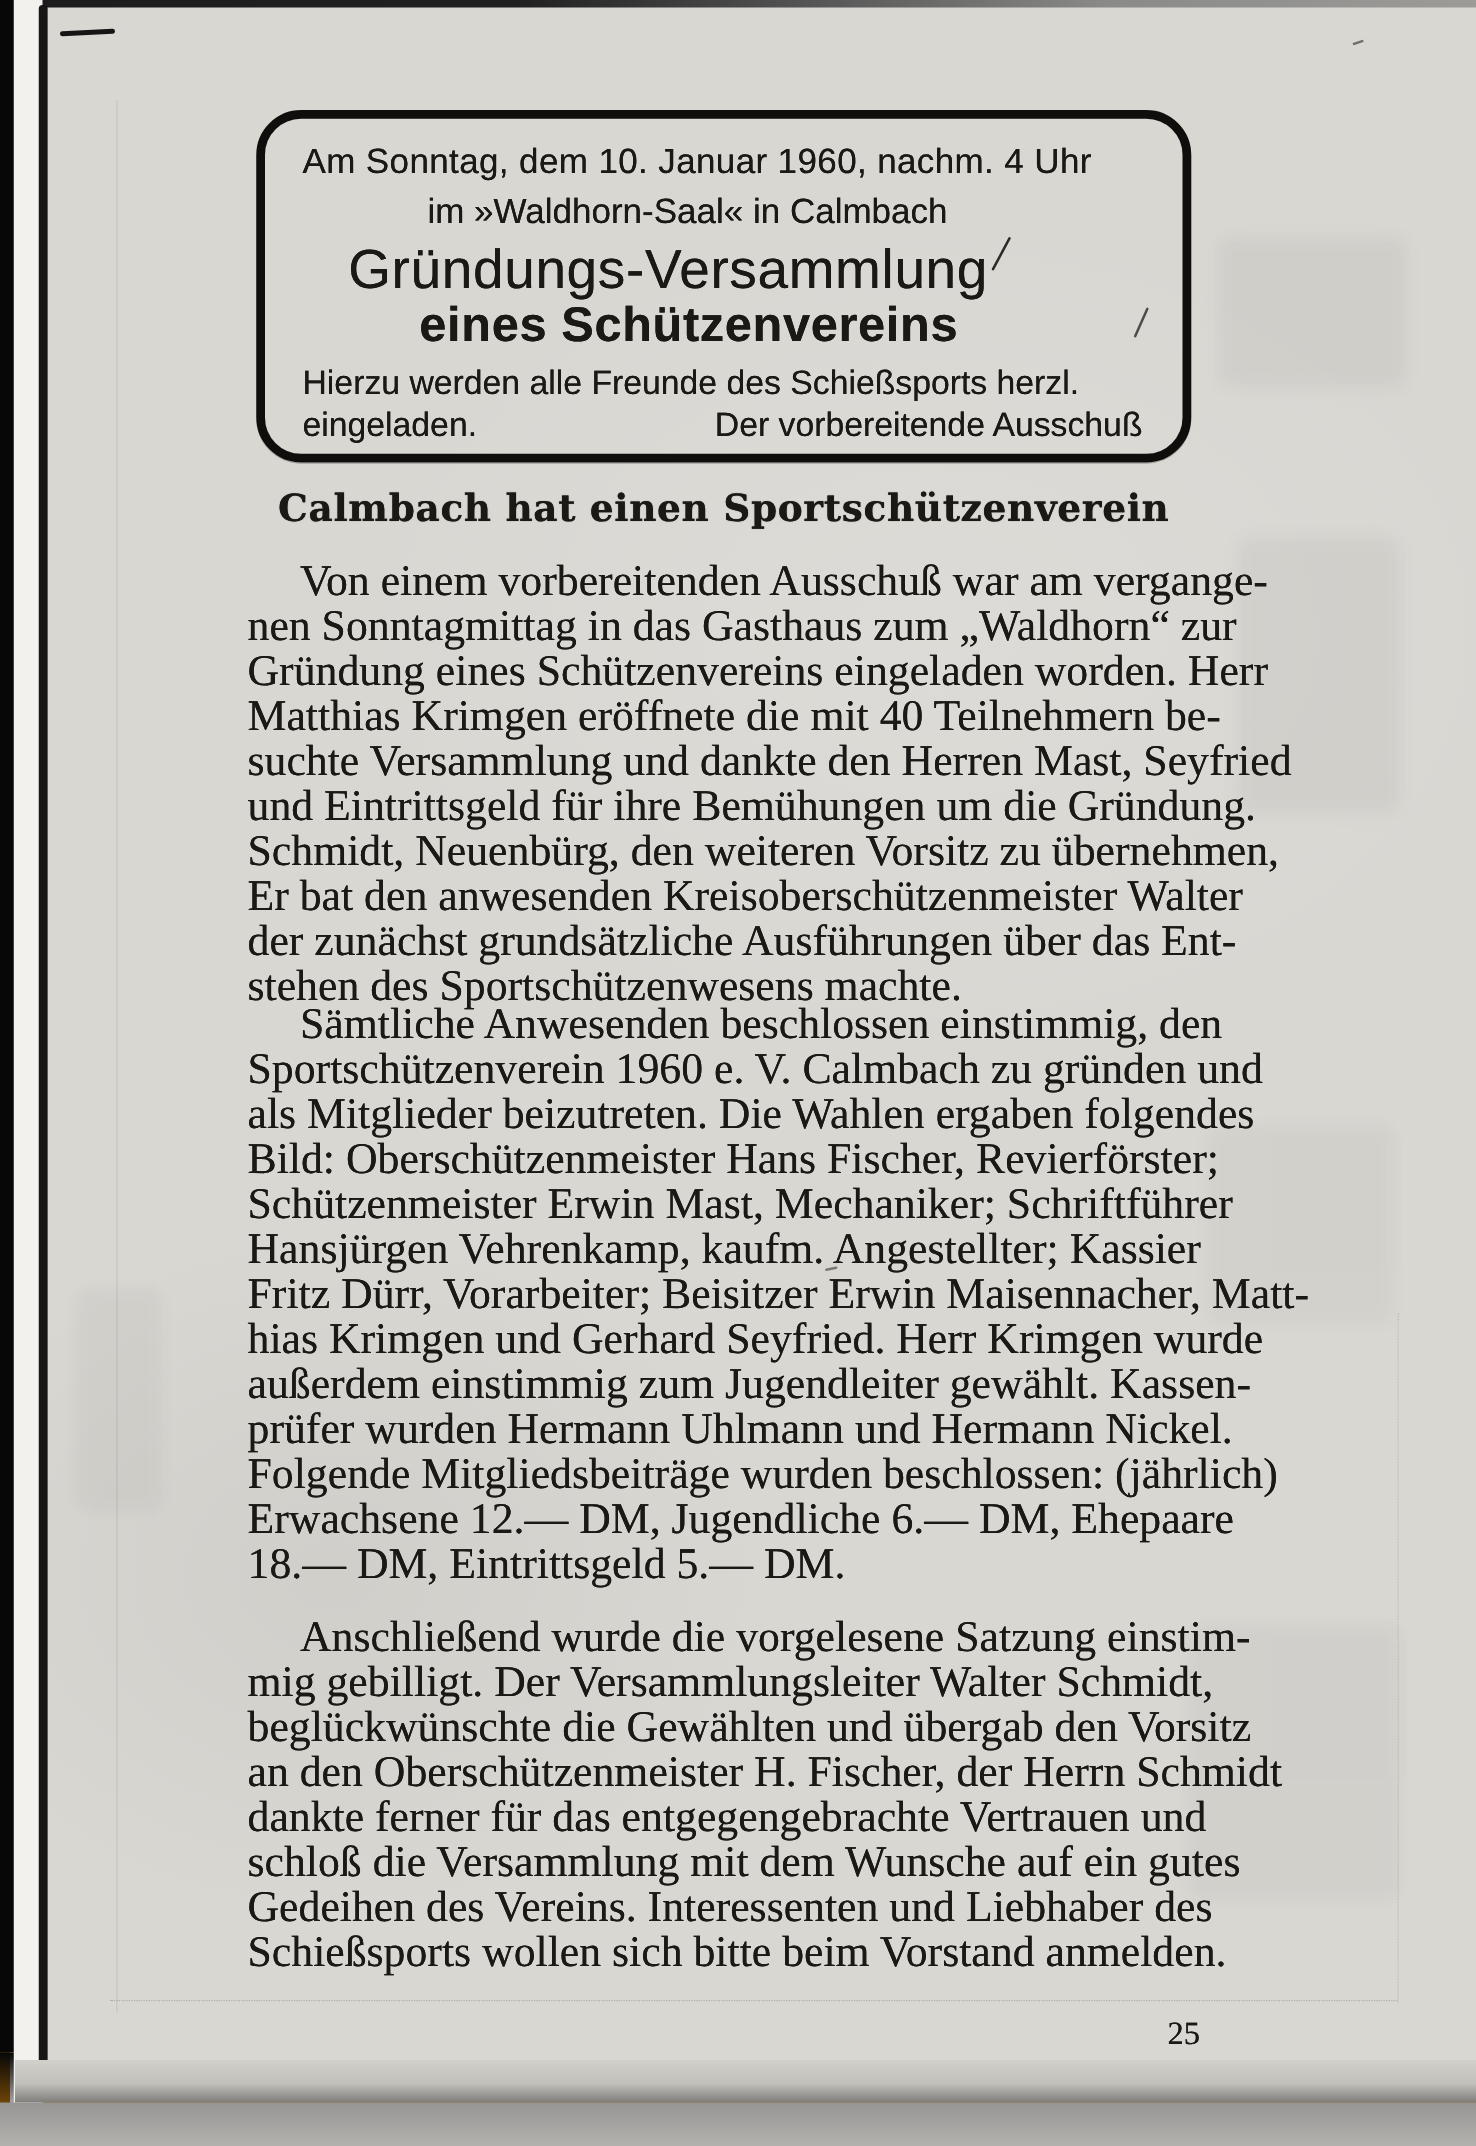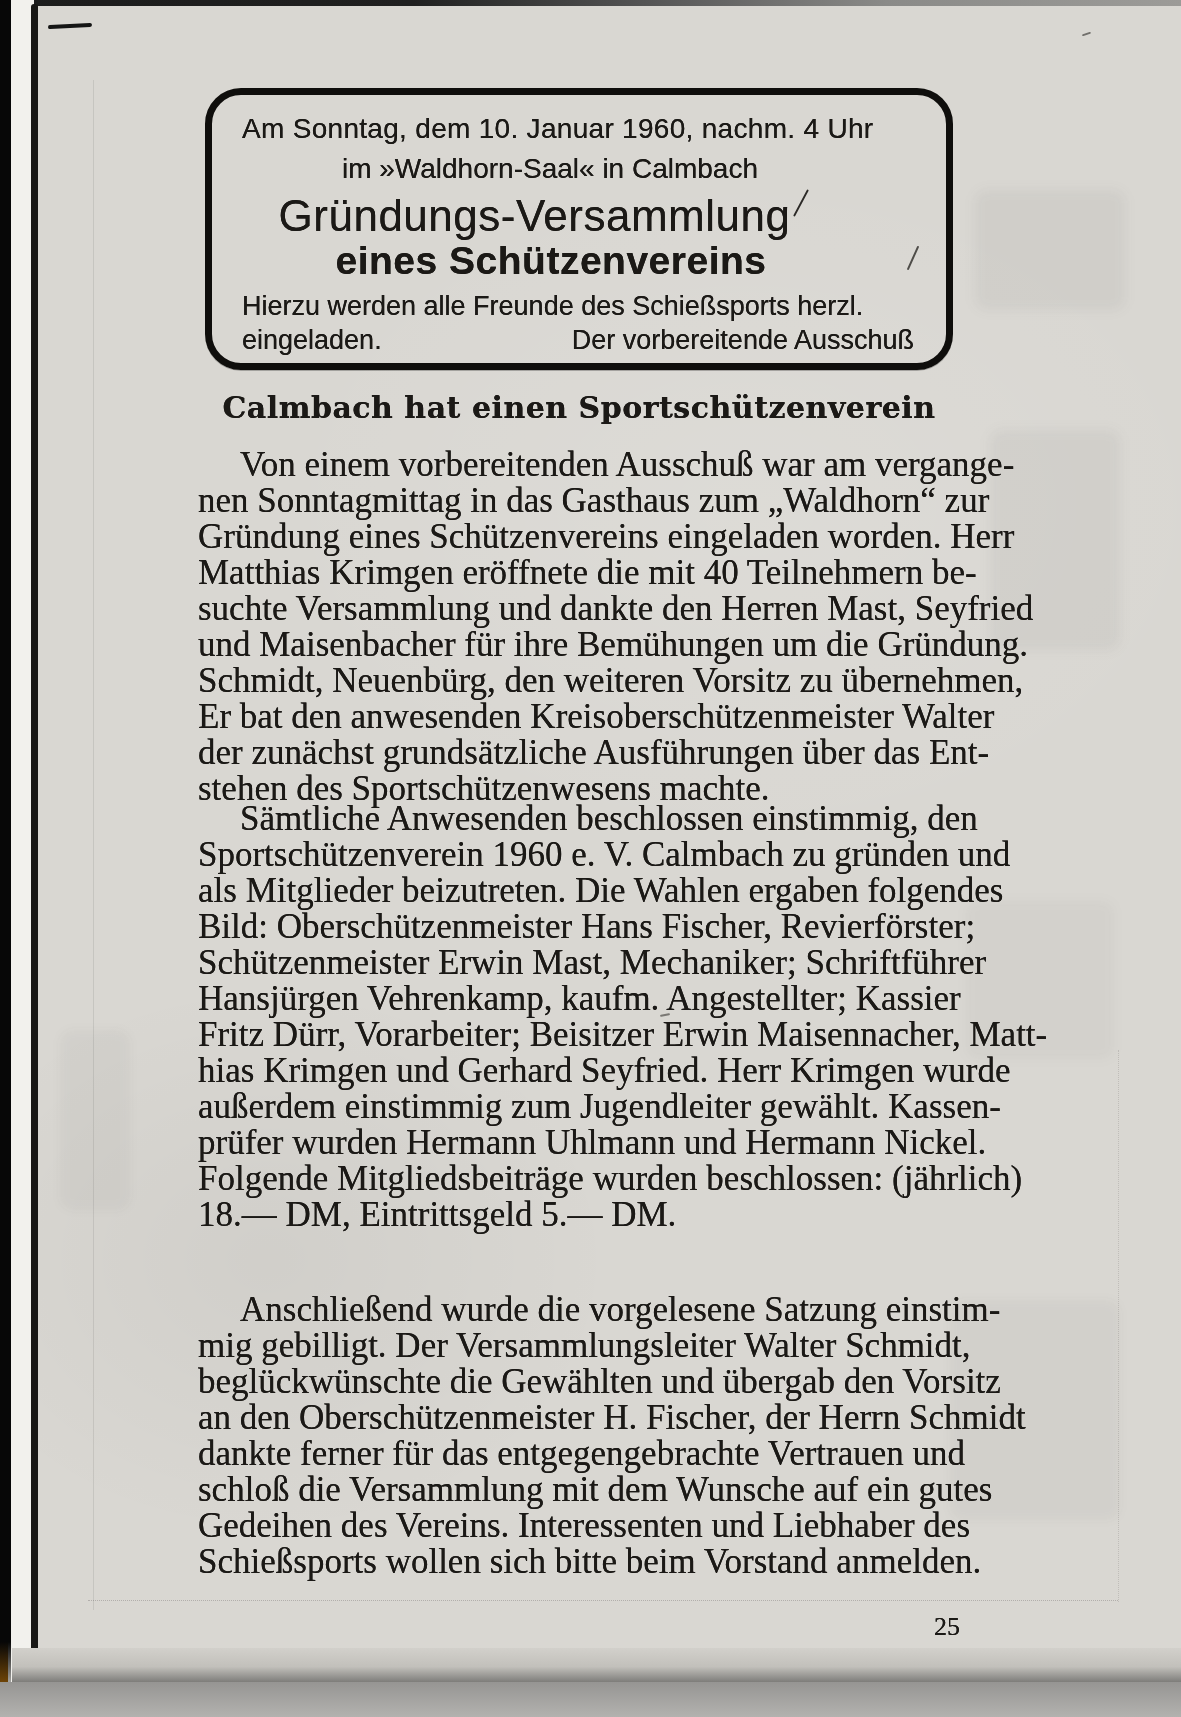--- a/index.html
+++ b/index.html
@@ -122,38 +122,39 @@
 
   <div class="text-col">
     <div class="art-heading">Calmbach hat einen Sportschützenverein</div>
     <div id="paragraphs">
         <div class="para" style="top: 447px;">
           <div class="line indent">Von einem vorbereitenden Ausschuß war am vergange-</div>
           <div class="line">nen Sonntagmittag in das Gasthaus zum „Waldhorn“ zur</div>
           <div class="line">Gründung eines Schützenvereins eingeladen worden. Herr</div>
           <div class="line">Matthias Krimgen eröffnete die mit 40 Teilnehmern be-</div>
           <div class="line">suchte Versammlung und dankte den Herren Mast, Seyfried</div>
-          <div class="line">und Maisenbacher für ihre Bemühungen um die Gründung.</div>
+          <div class="line">und Eintrittsgeld für ihre Bemühungen um die Gründung.</div>
           <div class="line">Schmidt, Neuenbürg, den weiteren Vorsitz zu übernehmen,</div>
           <div class="line">Er bat den anwesenden Kreisoberschützenmeister Walter</div>
           <div class="line">der zunächst grundsätzliche Ausführungen über das Ent-</div>
           <div class="line last">stehen des Sportschützenwesens machte.</div>
         </div>
         <div class="para" style="top: 801px;">
           <div class="line indent">Sämtliche Anwesenden beschlossen einstimmig, den</div>
           <div class="line">Sportschützenverein 1960 e. V. Calmbach zu gründen und</div>
           <div class="line">als Mitglieder beizutreten. Die Wahlen ergaben folgendes</div>
           <div class="line">Bild: Oberschützenmeister Hans Fischer, Revierförster;</div>
           <div class="line">Schützenmeister Erwin Mast, Mechaniker; Schriftführer</div>
           <div class="line">Hansjürgen Vehrenkamp, kaufm. Angestellter; Kassier</div>
           <div class="line">Fritz Dürr, Vorarbeiter; Beisitzer Erwin Maisennacher, Matt-</div>
           <div class="line">hias Krimgen und Gerhard Seyfried. Herr Krimgen wurde</div>
           <div class="line">außerdem einstimmig zum Jugendleiter gewählt. Kassen-</div>
           <div class="line">prüfer wurden Hermann Uhlmann und Hermann Nickel.</div>
           <div class="line">Folgende Mitgliedsbeiträge wurden beschlossen: (jährlich)</div>
+          <div class="line">Erwachsene 12.— DM, Jugendliche 6.— DM, Ehepaare</div>
           <div class="line last">18.— DM, Eintrittsgeld 5.— DM.</div>
         </div>
         <div class="para" style="top: 1292px;">
           <div class="line indent">Anschließend wurde die vorgelesene Satzung einstim-</div>
           <div class="line">mig gebilligt. Der Versammlungsleiter Walter Schmidt,</div>
           <div class="line">beglückwünschte die Gewählten und übergab den Vorsitz</div>
           <div class="line">an den Oberschützenmeister H. Fischer, der Herrn Schmidt</div>
           <div class="line">dankte ferner für das entgegengebrachte Vertrauen und</div>
           <div class="line">schloß die Versammlung mit dem Wunsche auf ein gutes</div>
           <div class="line">Gedeihen des Vereins. Interessenten und Liebhaber des</div>

